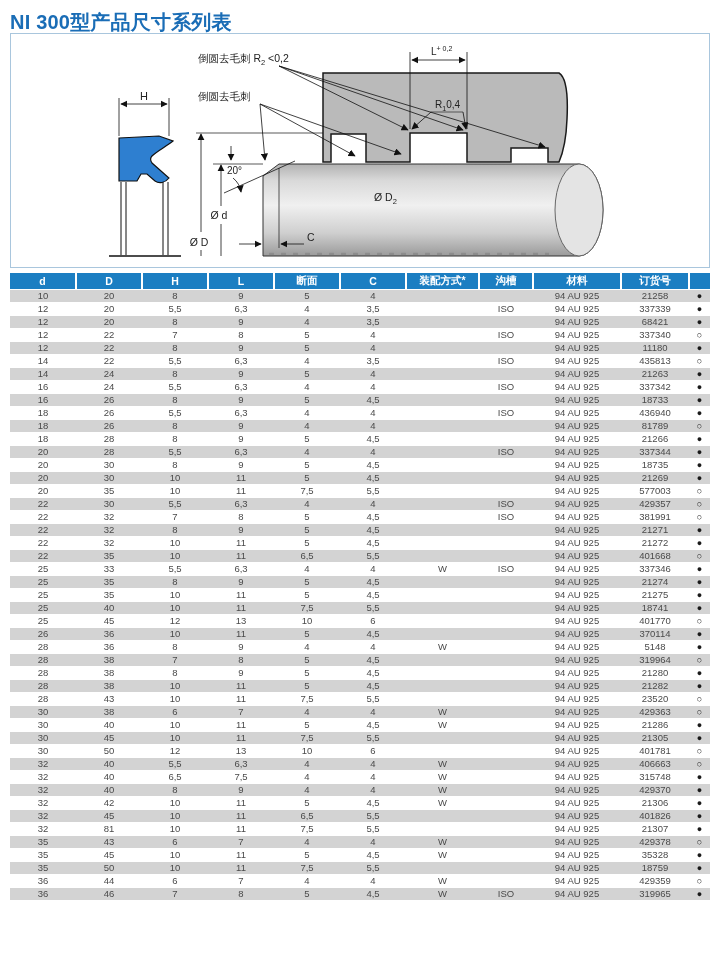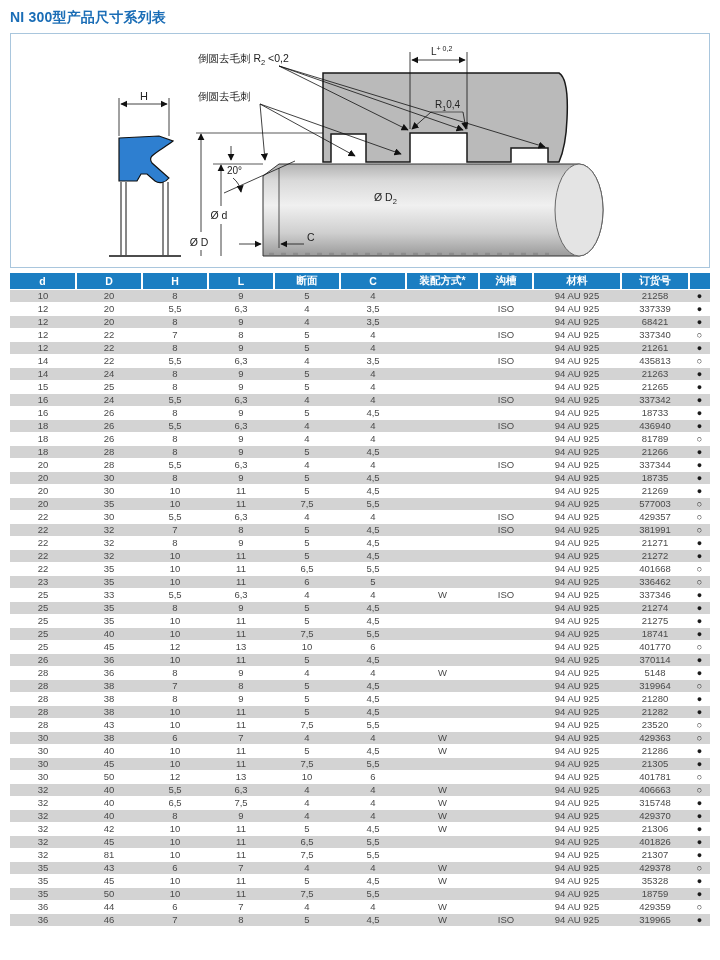--- a/index.html
+++ b/index.html
@@ -4,21 +4,21 @@
 <style>
   * { margin:0; padding:0; box-sizing:border-box; }
   html,body { background:#ffffff; }
   body {
     width:720px; height:960px;
     font-family:"Liberation Sans","DejaVu Sans",sans-serif;
     position:relative; overflow:hidden;
   }
   .page-title {
     position:absolute; left:10px; top:9px;
-    font-size:14px; font-weight:bold; color:#1a6db6;
+    font-size:20px; font-weight:bold; color:#1a6db6;
     letter-spacing:0.2px;
     text-align:right;
   }
   .figure-box {
     position:absolute; left:10px; top:33px;
     width:700px; height:235px;
     border:1px solid #a9c6dd; background:#ffffff;
   }
   .figure-box svg { display:block; }
   .tbl-wrap { position:absolute; left:10px; top:273px; width:700px; }
@@ -236,21 +236,21 @@
         <tr>
           <td>12</td>
           <td>22</td>
           <td>8</td>
           <td>9</td>
           <td>5</td>
           <td>4</td>
           <td></td>
           <td></td>
           <td>94 AU 925</td>
-          <td>21261</td>
+          <td>11180</td>
           <td class="avail">●</td>
         </tr>
         <tr>
           <td>14</td>
           <td>22</td>
           <td>5,5</td>
           <td>6,3</td>
           <td>4</td>
           <td>3,5</td>
           <td></td>
@@ -266,33 +266,20 @@
           <td>9</td>
           <td>5</td>
           <td>4</td>
           <td></td>
           <td></td>
           <td>94 AU 925</td>
           <td>21263</td>
           <td class="avail">●</td>
         </tr>
         <tr>
-          <td>15</td>
-          <td>25</td>
-          <td>8</td>
-          <td>9</td>
-          <td>5</td>
-          <td>4</td>
-          <td></td>
-          <td></td>
-          <td>94 AU 925</td>
-          <td>21265</td>
-          <td class="avail">●</td>
-        </tr>
-        <tr>
           <td>16</td>
           <td>24</td>
           <td>5,5</td>
           <td>6,3</td>
           <td>4</td>
           <td>4</td>
           <td></td>
           <td>ISO</td>
           <td>94 AU 925</td>
           <td>337342</td>
@@ -458,33 +445,20 @@
           <td>22</td>
           <td>35</td>
           <td>10</td>
           <td>11</td>
           <td>6,5</td>
           <td>5,5</td>
           <td></td>
           <td></td>
           <td>94 AU 925</td>
           <td>401668</td>
-          <td class="avail">○</td>
-        </tr>
-        <tr>
-          <td>23</td>
-          <td>35</td>
-          <td>10</td>
-          <td>11</td>
-          <td>6</td>
-          <td>5</td>
-          <td></td>
-          <td></td>
-          <td>94 AU 925</td>
-          <td>336462</td>
           <td class="avail">○</td>
         </tr>
         <tr>
           <td>25</td>
           <td>33</td>
           <td>5,5</td>
           <td>6,3</td>
           <td>4</td>
           <td>4</td>
           <td>W</td>

